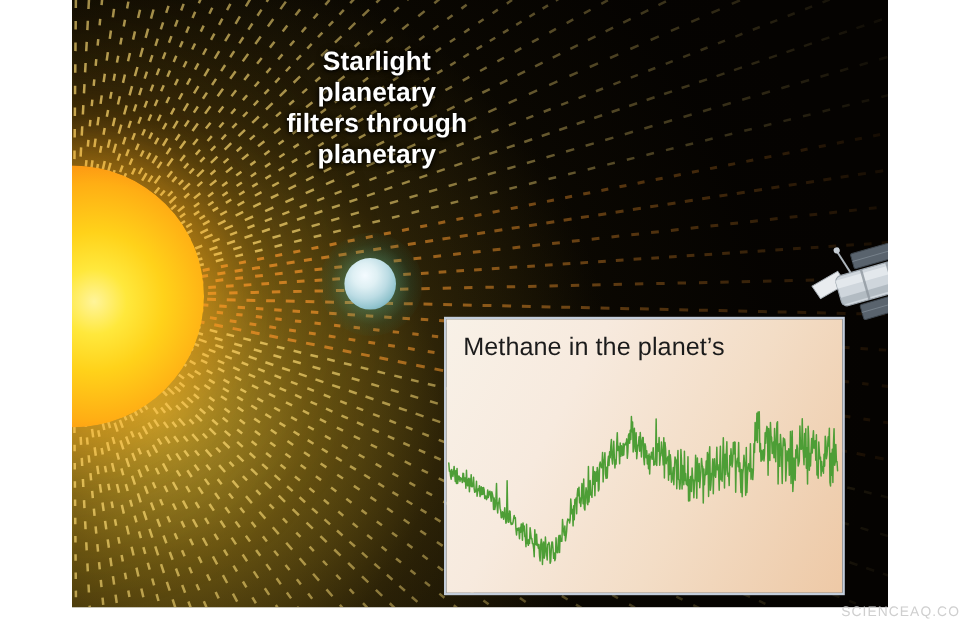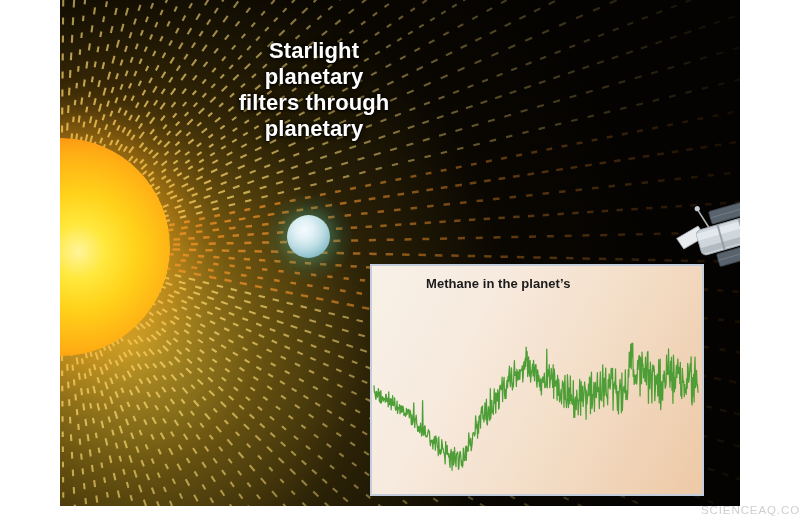--- a/index.html
+++ b/index.html
@@ -143,25 +143,24 @@
         #f7eade 30%,
         #f3ddc6 62%,
         #efcfb0 88%,
         #eec9a6 100%);
     overflow: hidden;
   }
   #inset-title {
     position: absolute;
     left: 14px; top: 10px;
     color: #1b1b1b;
-    font-size: 13px;
-    font-weight: 700;
+    font-size: 21px;
+    font-weight: 400;
     line-height: 1.30;
     letter-spacing: 0.05px;
-    margin-left: 40px;
   }
   #inset-title div { white-space: nowrap; }
   #spectrum {
     position: absolute;
     left: 0; top: 0;
     width: 330px; height: 228px;
   }
 
   
   #watermark {

